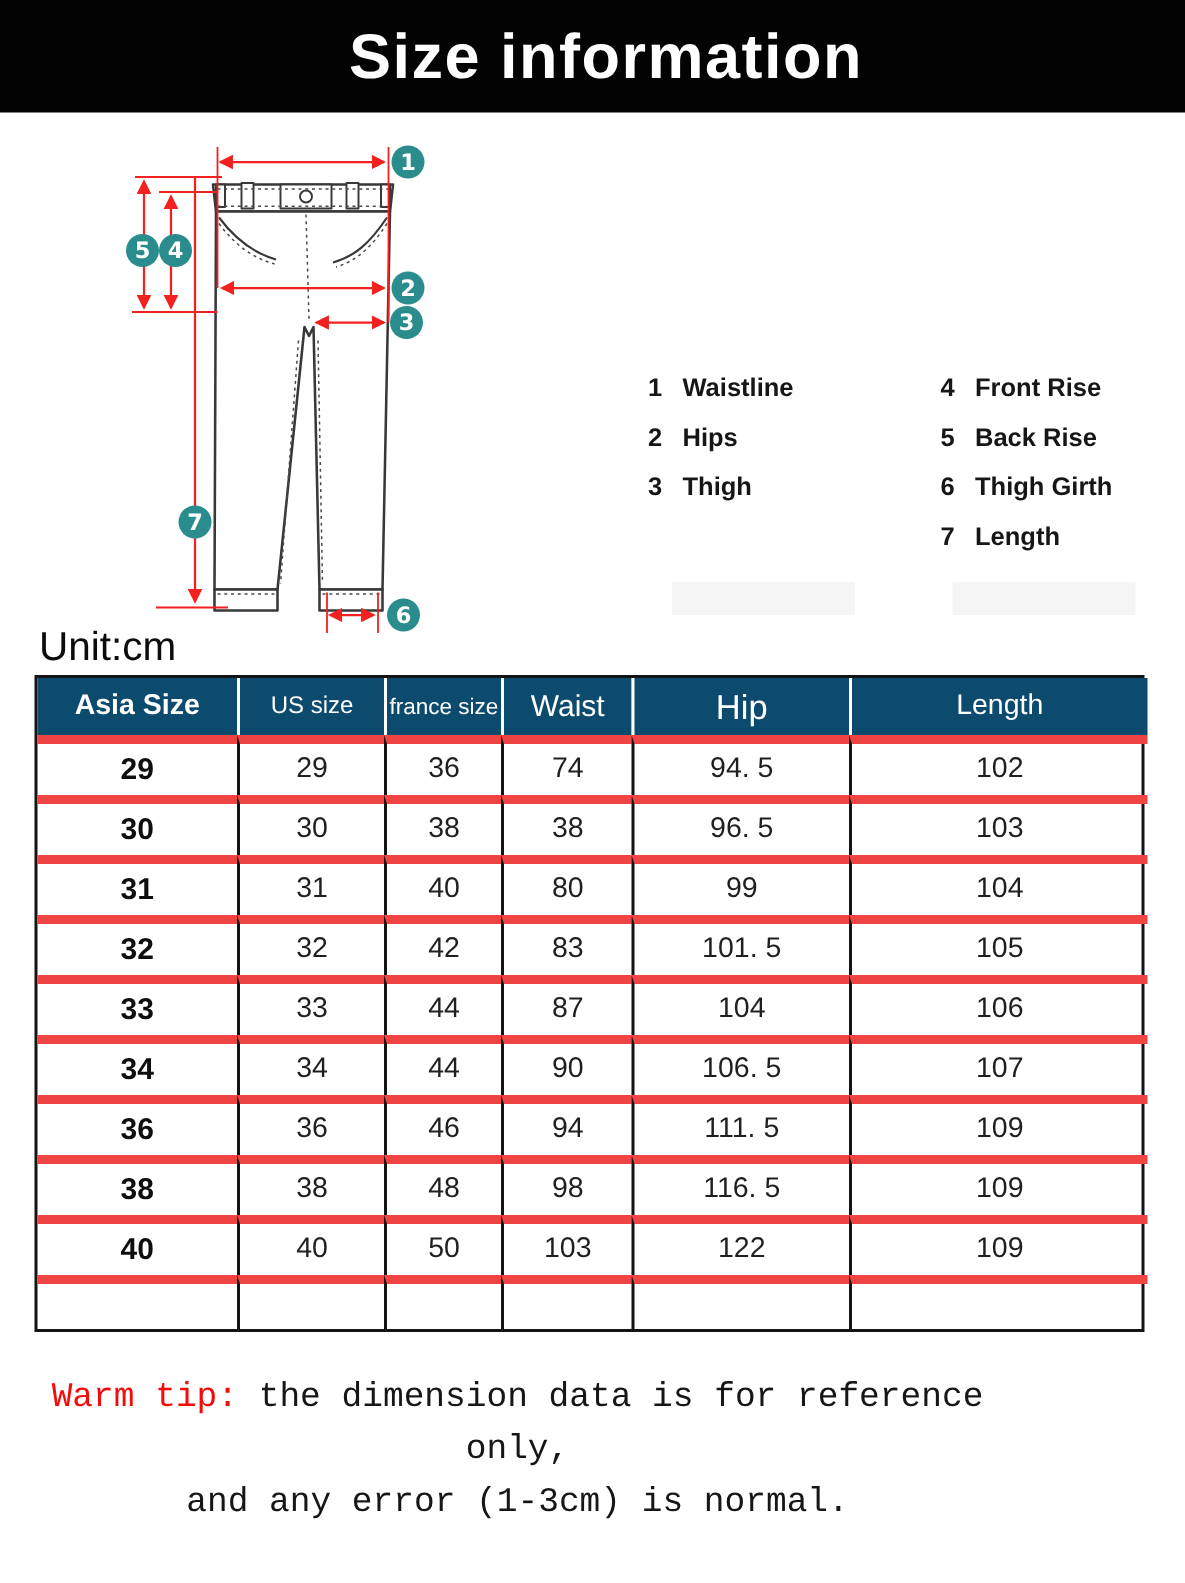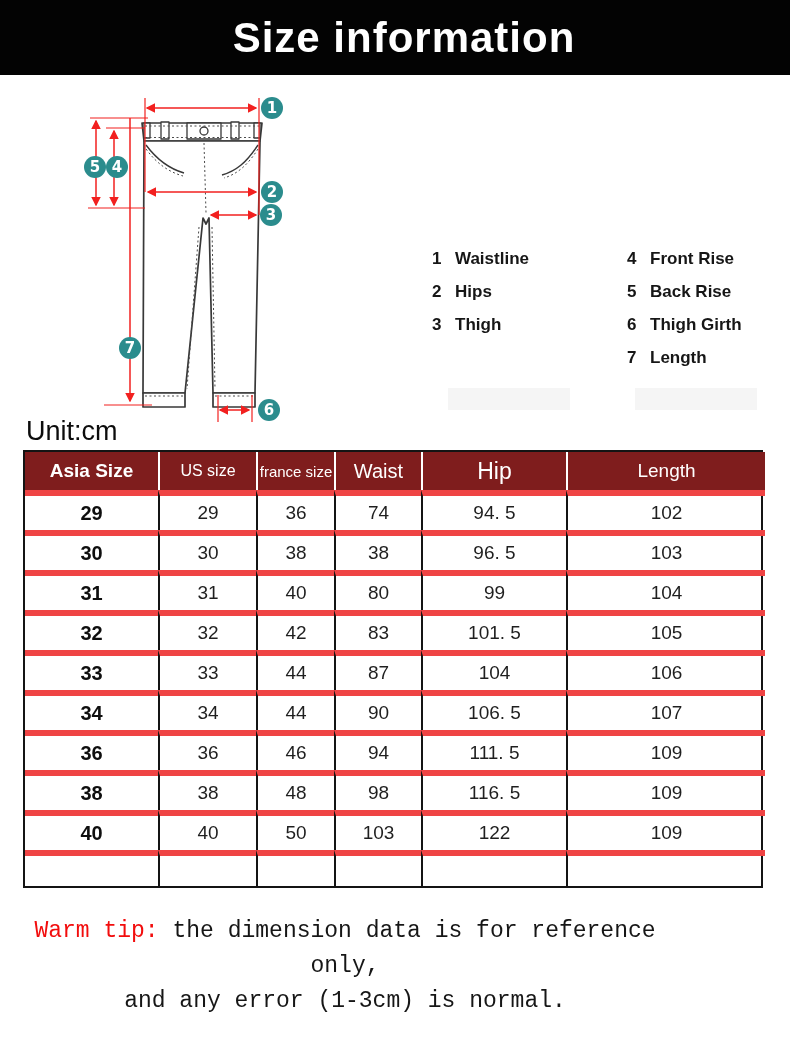--- a/index.html
+++ b/index.html
@@ -32,21 +32,21 @@
   
   .unit-label { position:absolute; left:26px; top:416px; font-size:27px;
                 font-weight:500; color:#0c0c0c; }
 
   
   .size-table {
     position:absolute; left:23px; top:450px; width:740px;
     display:grid; grid-template-columns:133px 98px 78px 87px 145px 199px;
     border:2px solid #141414; background:#fff;
   }
-  .th { height:38px; background:#7f1d1d; color:#fff;
+  .th { height:38px; background:#0c4a6e; color:#fff;
         display:flex; align-items:center; justify-content:center; }
   .th + .th { border-left:2px solid #fff; }
   .th0 { font-weight:700; font-size:19px; }
   .th1 { font-size:16px; }
   .th2 { font-size:15px; }
   .th3 { font-size:20px; }
   .th4 { font-size:23px; }
   .th5 { font-size:19px; }
   .tbody { display:contents; }
   .trow { display:contents; }

